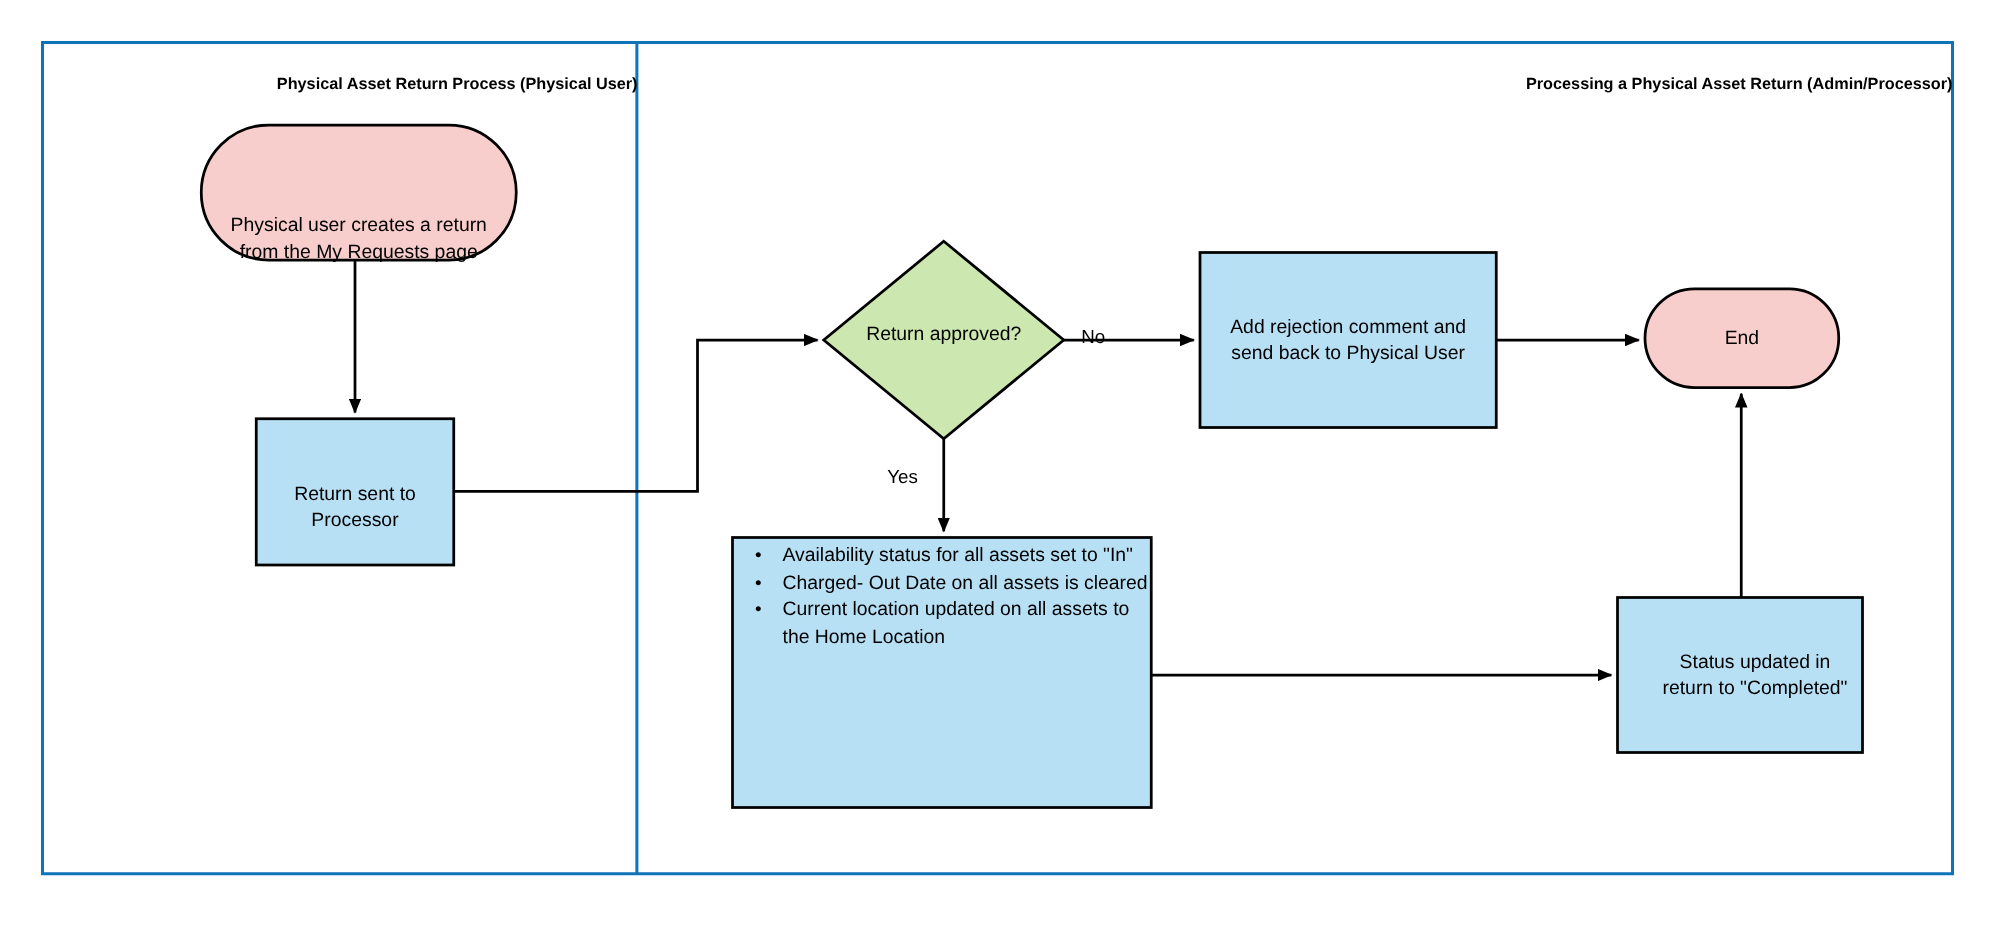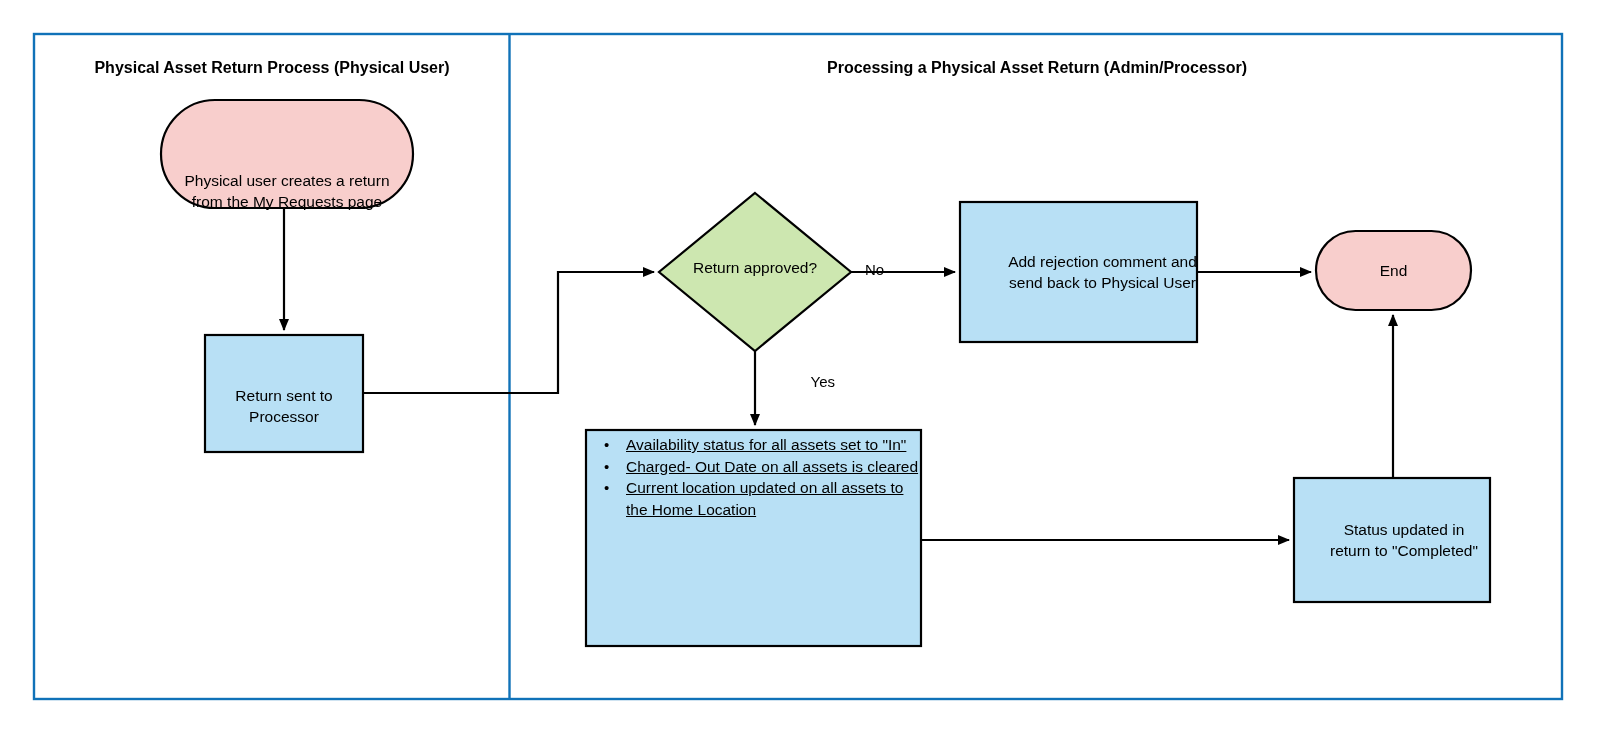--- a/index.html
+++ b/index.html
@@ -18,24 +18,24 @@
     display:flex;align-items:center;justify-content:center;
     text-align:center;
     font-size:15.5px;
     line-height:21px;
     color:#000;
     pointer-events:none;
     white-space:pre-line;
   }
   .lane-title{
     position:absolute;
-    font-size:16px;
+    font-size:13px;
     font-weight:bold;
     color:#000;
-    text-align:center;
+    text-align:right;
     white-space:nowrap;
   }
   .edge-label{
     position:absolute;
     font-size:15px;
     color:#000;
     text-align:left;
     white-space:nowrap;
   }
   .bullet-box-text{
@@ -112,33 +112,33 @@
   <div class="lane-title" style="left:512px;top:59px;width:1050px;">Processing a Physical Asset Return (Admin/Processor)</div>
 
   <div class="node-label" style="left:161px;top:100px;width:252px;height:108px;margin-top:37px;">Physical user creates a return
 from the My Requests page</div>
 
   <div class="node-label" style="left:205px;top:335px;width:158px;height:142px;">Return sent to
 Processor</div>
 
   <div class="node-label" style="left:659px;top:247px;width:192px;height:40px;">Return approved?</div>
 
-  <div class="node-label" style="left:960px;top:202px;width:237px;height:140px;padding-left:24px;">Add rejection comment and
+  <div class="node-label" style="left:960px;top:202px;width:237px;height:140px;">Add rejection comment and
 send back to Physical User</div>
 
   <div class="node-label" style="left:1316px;top:231px;width:155px;height:79px;">End</div>
 
   <div class="node-label" style="left:1294px;top:478px;width:220px;height:124px;">Status updated in
 return to "Completed"</div>
 
-  <div class="bullet-box-text" style="left:586px;top:434px;width:335px;text-decoration:underline;">
+  <div class="bullet-box-text" style="left:586px;top:434px;width:335px;">
     <ul>
       <li>Availability status for all assets set to "In"</li>
       <li>Charged- Out Date on all assets is cleared</li>
       <li>Current location updated on all assets to the Home Location</li>
     </ul>
   </div>
 
   <div class="edge-label" style="left:865px;top:261px;width:70px;">No</div>
 
-  <div class="edge-label" style="left:735px;top:373px;width:100px;text-align:right;">Yes</div>
+  <div class="edge-label" style="left:672px;top:373px;width:100px;text-align:center;">Yes</div>
 
 </div>
 
 </body></html>

